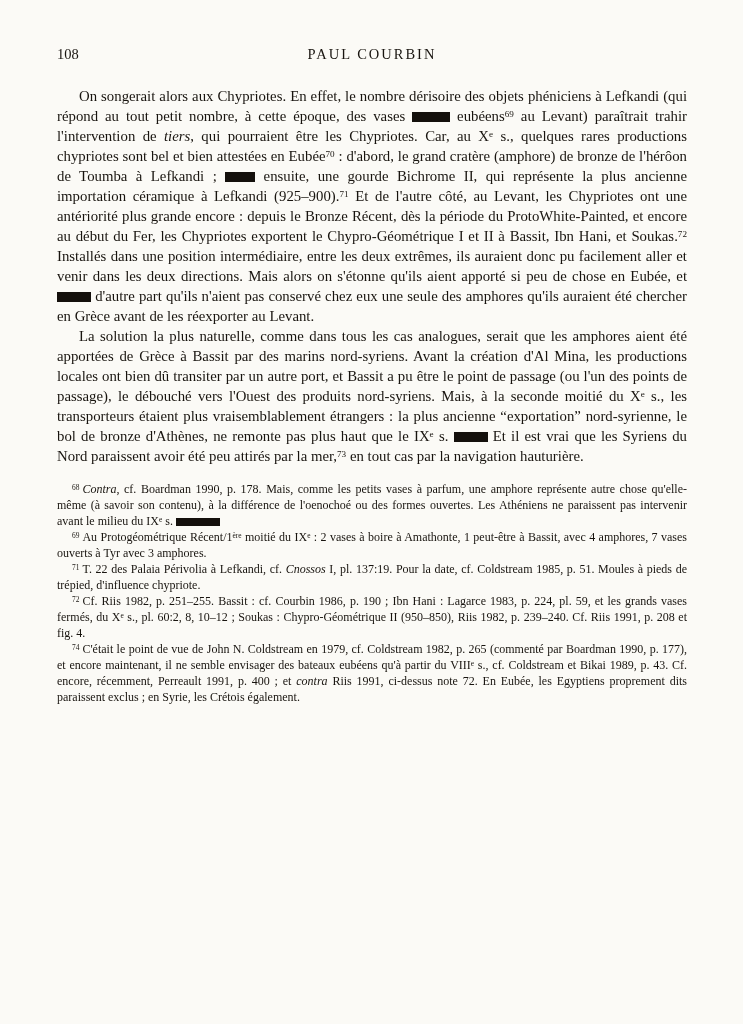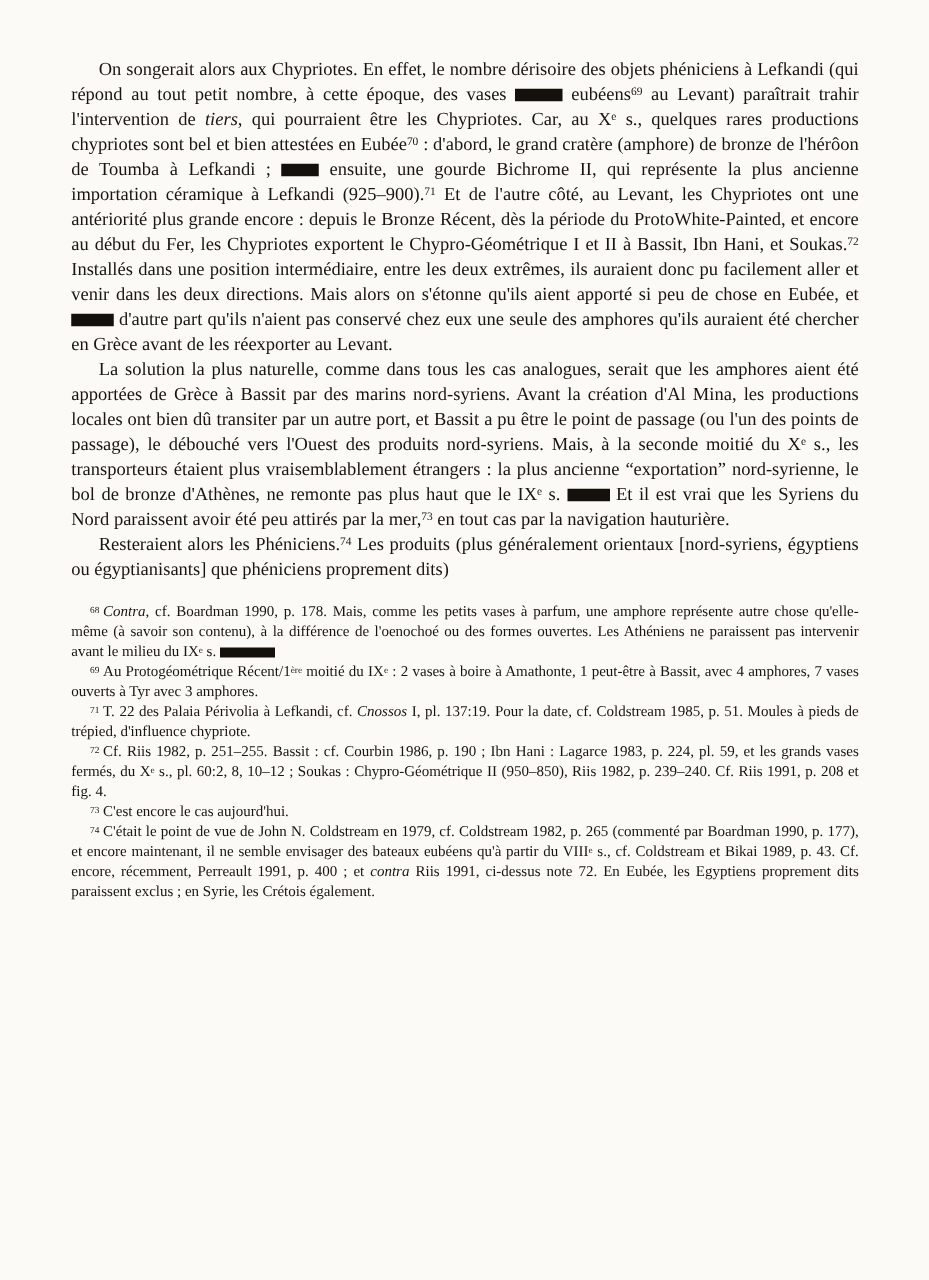--- a/index.html
+++ b/index.html
@@ -54,26 +54,28 @@
     line-height: 16px;
     text-align: justify;
   }
   .footnote { margin: 0; text-indent: 15px; }
   i { font-style: italic; }
 </style>
 </head>
 <body style="background: rgb(251, 250, 246); color: rgb(24, 20, 15);">
 
 <div class="page">
+  <div class="header">
+    <span class="page-number">108</span>
+    <span class="running-head">PAUL COURBIN</span>
+  </div>
   <div class="body-text">
       <p class="para indent">On songerait alors aux Chypriotes. En effet, le nombre dérisoire des objets phéniciens à Lefkandi (qui répond au tout petit nombre, à cette époque, des vases <span class="redaction" style="width: 38px;"></span> eubéens<sup>69</sup> au Levant) paraîtrait trahir l'intervention de <i>tiers</i>, qui pourraient être les Chypriotes. Car, au X<sup>e</sup> s., quelques rares productions chypriotes sont bel et bien attestées en Eubée<sup>70</sup> : d'abord, le grand cratère (amphore) de bronze de l'hérôon de Toumba à Lefkandi ; <span class="redaction" style="width: 30px;"></span> ensuite, une gourde Bichrome II, qui représente la plus ancienne importation céramique à Lefkandi (925–900).<sup>71</sup> Et de l'autre côté, au Levant, les Chypriotes ont une antériorité plus grande encore : depuis le Bronze Récent, dès la période du ProtoWhite-Painted, et encore au début du Fer, les Chypriotes exportent le Chypro-Géométrique I et II à Bassit, Ibn Hani, et Soukas.<sup>72</sup> Installés dans une position intermédiaire, entre les deux extrêmes, ils auraient donc pu facilement aller et venir dans les deux directions. Mais alors on s'étonne qu'ils aient apporté si peu de chose en Eubée, et <span class="redaction" style="width: 34px;"></span> d'autre part qu'ils n'aient pas conservé chez eux une seule des amphores qu'ils auraient été chercher en Grèce avant de les réexporter au Levant.</p>
       <p class="para indent">La solution la plus naturelle, comme dans tous les cas analogues, serait que les amphores aient été apportées de Grèce à Bassit par des marins nord-syriens. Avant la création d'Al Mina, les productions locales ont bien dû transiter par un autre port, et Bassit a pu être le point de passage (ou l'un des points de passage), le débouché vers l'Ouest des produits nord-syriens. Mais, à la seconde moitié du X<sup>e</sup> s., les transporteurs étaient plus vraisemblablement étrangers : la plus ancienne “exportation” nord-syrienne, le bol de bronze d'Athènes, ne remonte pas plus haut que le IX<sup>e</sup> s. <span class="redaction" style="width: 34px;"></span> Et il est vrai que les Syriens du Nord paraissent avoir été peu attirés par la mer,<sup>73</sup> en tout cas par la navigation hauturière.</p>
-      <p class="para indent">Resteraient alors les Phéniciens.<sup>74</sup> Les produits (plus généralement orientaux [nord-syriens, égyptiens ou égyptianisants] que phéniciens proprement dits)</p>
     </div>
   <div class="footnotes">
       <p class="footnote"><sup style="margin-right: 3px;">68</sup><i>Contra</i>, cf. Boardman 1990, p. 178. Mais, comme les petits vases à parfum, une amphore représente autre chose qu'elle-même (à savoir son contenu), à la différence de l'oenochoé ou des formes ouvertes. Les Athéniens ne paraissent pas intervenir avant le milieu du IX<sup>e</sup> s. <span class="redaction" style="width: 44px;"></span></p>
       <p class="footnote"><sup style="margin-right: 3px;">69</sup>Au Protogéométrique Récent/1<sup>ère</sup> moitié du IX<sup>e</sup> : 2 vases à boire à Amathonte, 1 peut-être à Bassit, avec 4 amphores, 7 vases ouverts à Tyr avec 3 amphores.</p>
       <p class="footnote"><sup style="margin-right: 3px;">71</sup>T. 22 des Palaia Périvolia à Lefkandi, cf. <i>Cnossos</i> I, pl. 137:19. Pour la date, cf. Coldstream 1985, p. 51. Moules à pieds de trépied, d'influence chypriote.</p>
       <p class="footnote"><sup style="margin-right: 3px;">72</sup>Cf. Riis 1982, p. 251–255. Bassit : cf. Courbin 1986, p. 190 ; Ibn Hani : Lagarce 1983, p. 224, pl. 59, et les grands vases fermés, du X<sup>e</sup> s., pl. 60:2, 8, 10–12 ; Soukas : Chypro-Géométrique II (950–850), Riis 1982, p. 239–240. Cf. Riis 1991, p. 208 et fig. 4.</p>
-      <p class="footnote"><sup style="margin-right: 3px;">73</sup>C'est encore le cas aujourd'hui.</p>
       <p class="footnote"><sup style="margin-right: 3px;">74</sup>C'était le point de vue de John N. Coldstream en 1979, cf. Coldstream 1982, p. 265 (commenté par Boardman 1990, p. 177), et encore maintenant, il ne semble envisager des bateaux eubéens qu'à partir du VIII<sup>e</sup> s., cf. Coldstream et Bikai 1989, p. 43. Cf. encore, récemment, Perreault 1991, p. 400 ; et <i>contra</i> Riis 1991, ci-dessus note 72. En Eubée, les Egyptiens proprement dits paraissent exclus ; en Syrie, les Crétois également.</p>
     </div>
 </div>
 
 </body></html>

